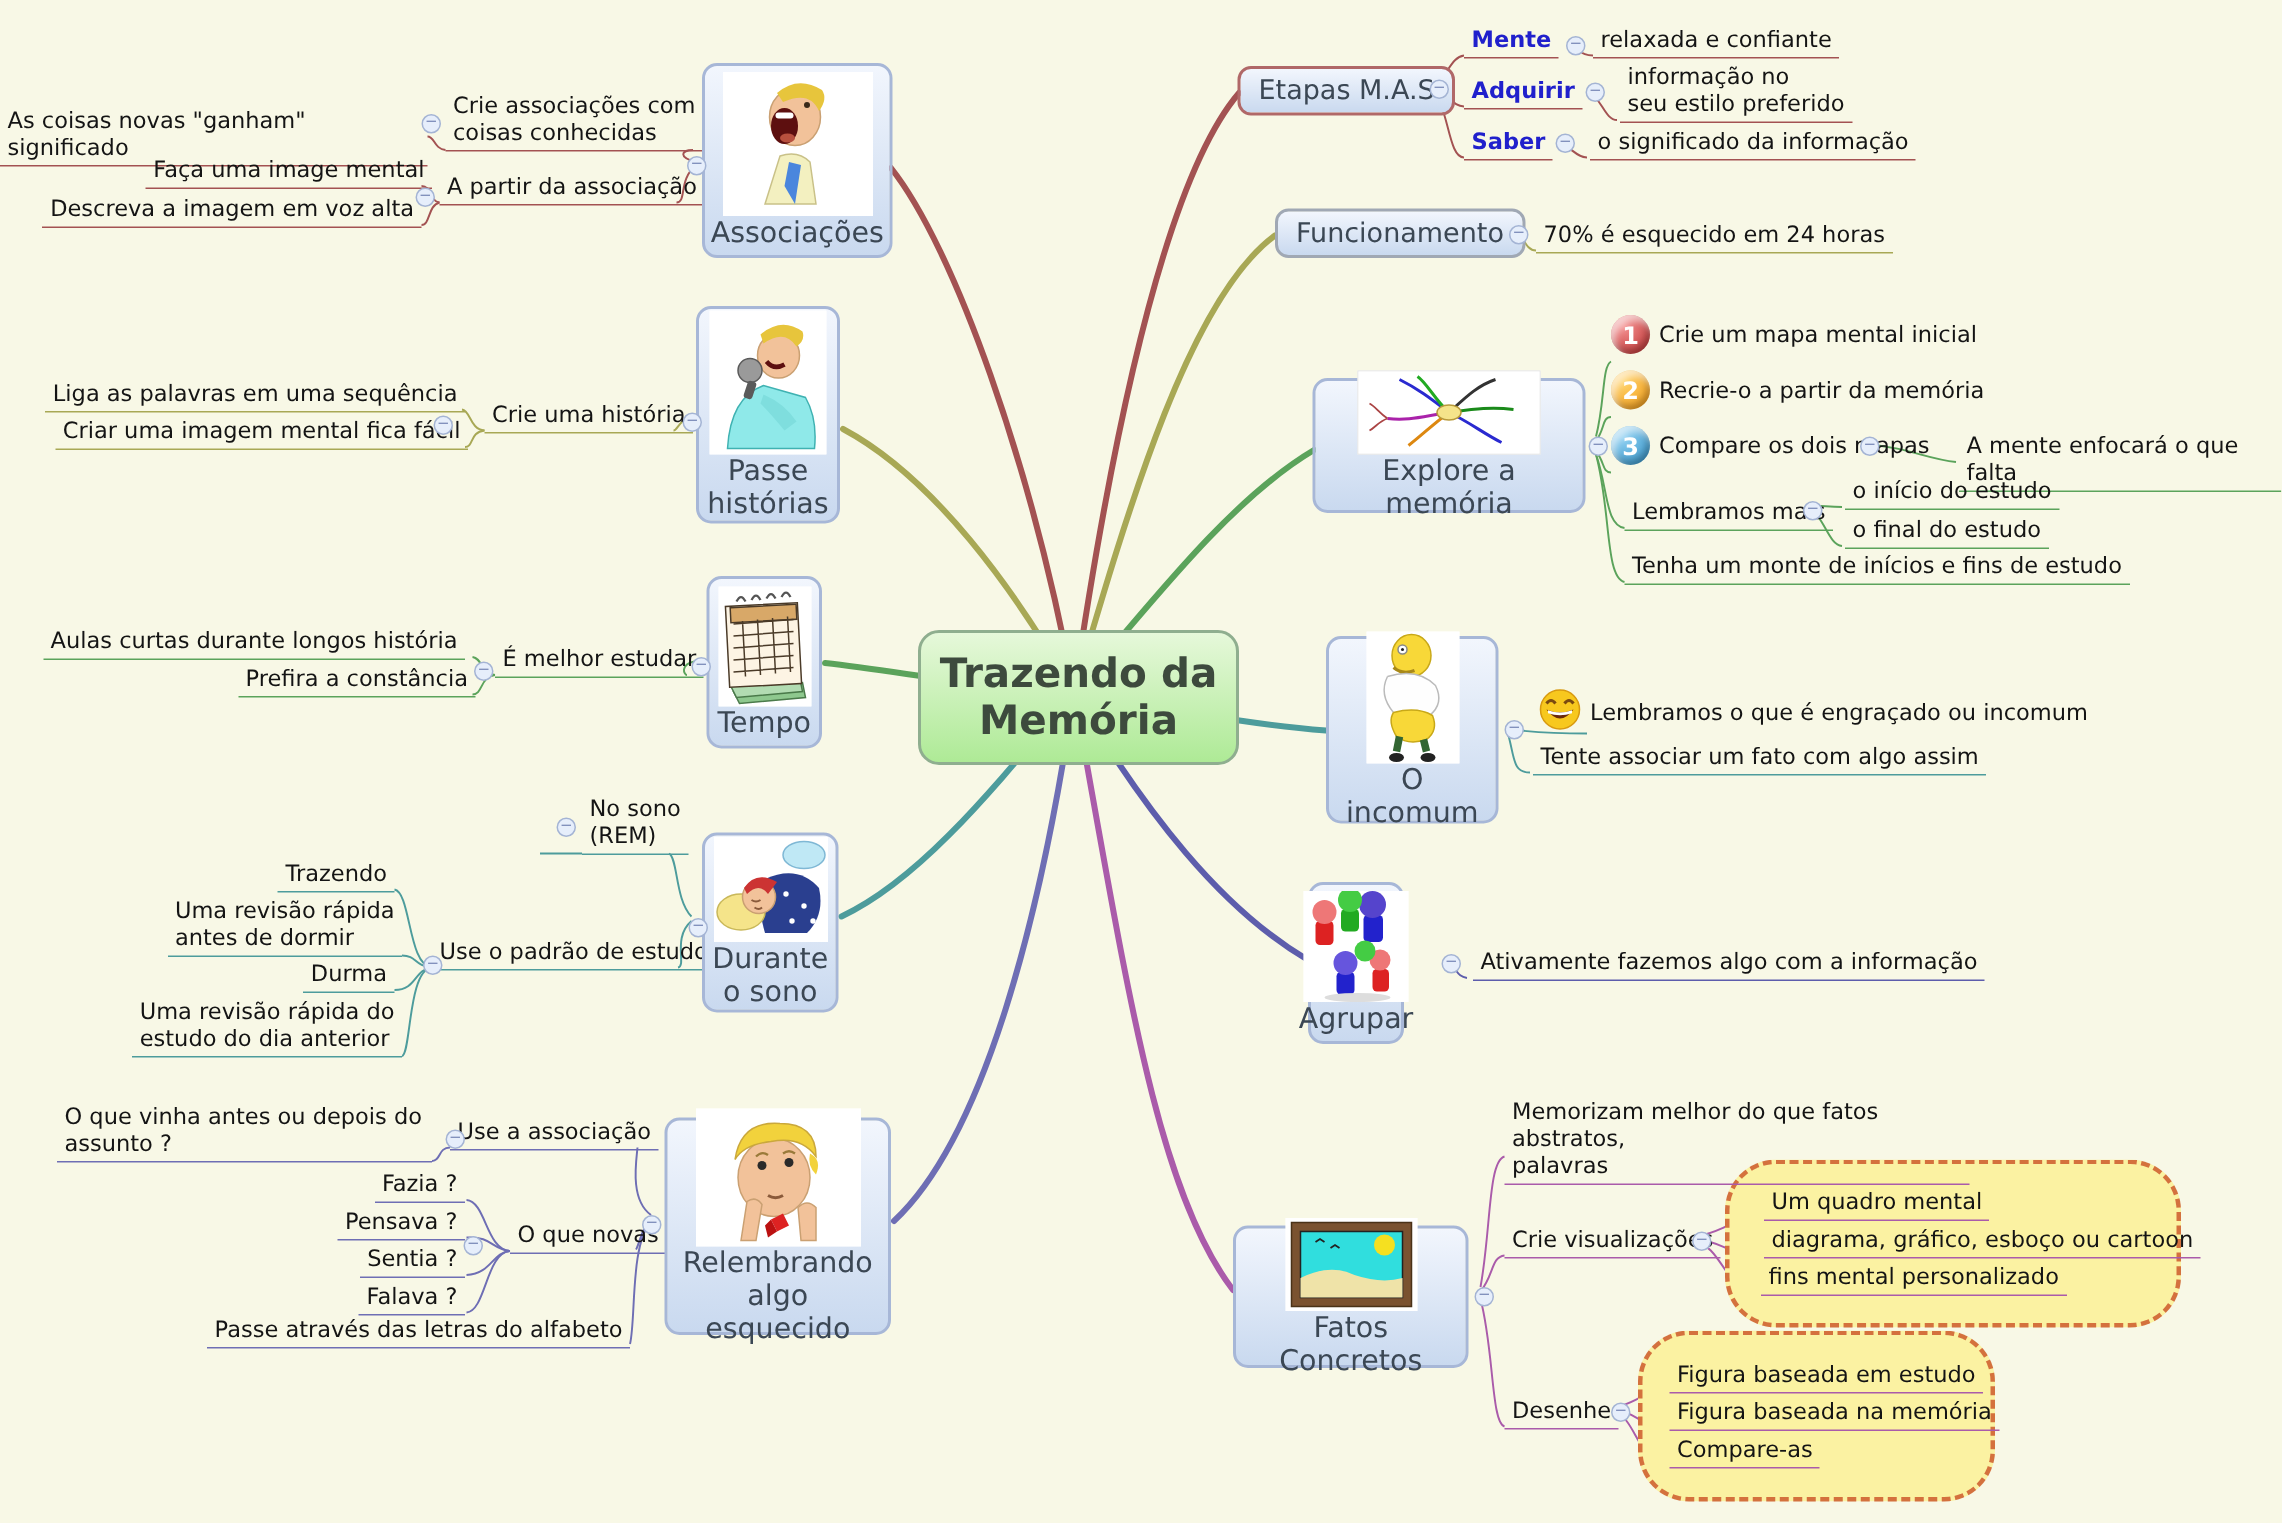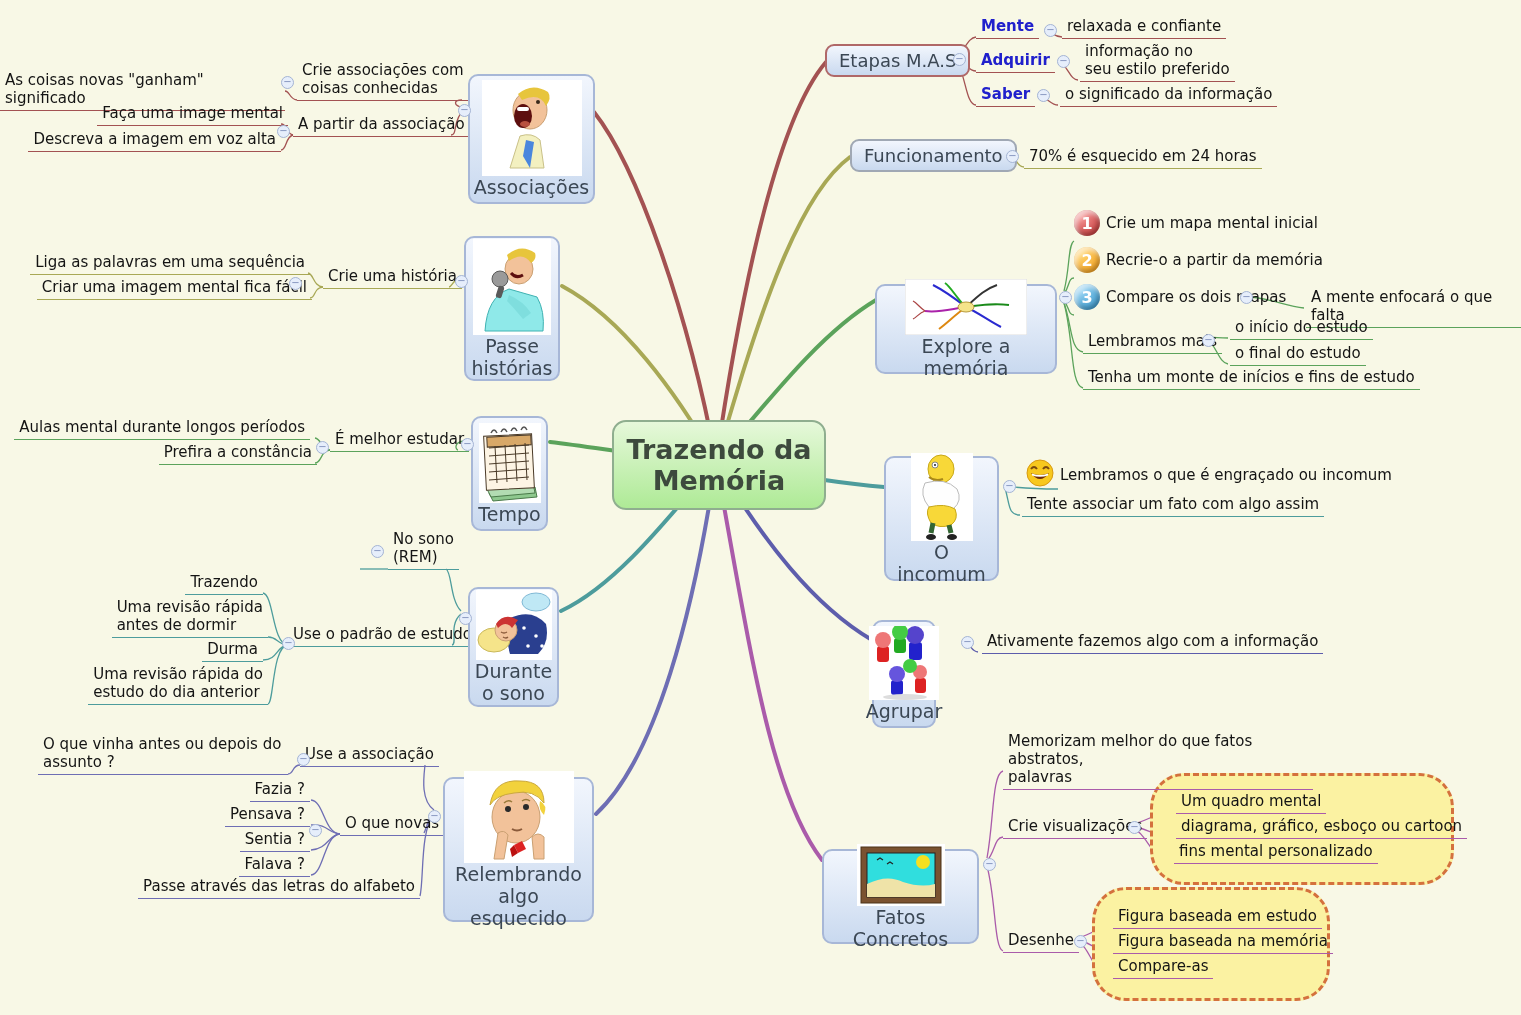--- a/index.html
+++ b/index.html
@@ -9,21 +9,21 @@
   
   .t{position:absolute;z-index:3;font-size:15px;line-height:18px;color:#141414;
      padding:1px 5px 3px;white-space:pre-line;border-bottom:1px solid transparent;}
   .c-mar{border-color:#a35252}.c-oli{border-color:#a8a855}.c-grn{border-color:#5ba35b}
   .c-tea{border-color:#4d9c9c}.c-sla{border-color:#6e6eb4}.c-dsl{border-color:#5d5dac}
   .c-mag{border-color:#aa5baa}
   .bb{color:#2020cc;font-weight:bold;}
   
   .box{position:absolute;z-index:4;display:flex;flex-direction:column;align-items:center;
        justify-content:center;gap:0;background:linear-gradient(#f2f6fd,#c9d9ef);
-       border:2px solid #a7b7d7;border-radius:10px;padding:4px;box-sizing:border-box;margin-top:32px;}
+       border:2px solid #a7b7d7;border-radius:10px;padding:4px;box-sizing:border-box;}
   .box .blabel{font-size:19px;line-height:22px;color:#3b4754;text-align:center;white-space:pre-line;}
   .box .imgwrap{background:#fff;display:flex;align-items:center;justify-content:center;}
   .pill{position:absolute;z-index:4;display:flex;align-items:center;justify-content:center;
         background:linear-gradient(#f2f6fd,#c9d9ef);border:2px solid #a0a8b4;border-radius:9px;
         font-size:18px;color:#3b4754;padding:3px 12px;box-sizing:border-box;}
   .pill.red{border-color:#b06868;}
   .root{position:absolute;z-index:4;left:612px;top:420px;width:210px;height:86px;
         display:flex;align-items:center;justify-content:center;text-align:center;
         background:linear-gradient(#e6f8da,#aeea96);border:2px solid #8fae8f;border-radius:14px;
         font-size:27px;font-weight:bold;color:#3d4a3d;line-height:31px;white-space:pre-line;}
@@ -188,21 +188,21 @@
         <path d="M8,66 L54,60 L56,70 L12,74 Z" fill="#b2dcb2" stroke="#4a7a4a"></path>
         <rect x="6" y="12" width="48" height="54" fill="#fdf4e4" stroke="#4a3a28" transform="rotate(-3 30 39)"></rect>
         <rect x="8" y="13" width="44" height="10" fill="#d8a868" stroke="#4a3a28" transform="rotate(-3 30 18)"></rect>
         <path d="M10,25 L50,22 M10,33 L50,30 M10,41 L50,38 M10,49 L50,46 M10,57 L50,54 M16,23 L18,60 M26,22 L28,59 M36,21 L38,58 M46,20 L48,57" stroke="#4a3a28" stroke-width="1" fill="none"></path>
         <path d="M12,10 q3,-6 6,0 M22,9 q3,-6 6,0 M32,8 q3,-6 6,0 M42,7 q3,-6 6,0" stroke="#555" stroke-width="1.5" fill="none"></path>
       </svg>
     </span>
     <span class="blabel">Tempo</span>
   </div>
   <div class="t c-grn" style="left:330px;top:429px">É melhor estudar</div>
-  <div class="t c-grn" style="right:1211px;top:417px">Aulas mental durante longos períodos</div>
+  <div class="t c-grn" style="right:1211px;top:417px">Aulas curtas durante longos história</div>
   <div class="t c-grn" style="right:1204px;top:442px">Prefira a constância</div>
 
   <div class="box" style="left:468px;top:555px;width:91px;height:120px">
     <span class="imgwrap">
       <svg width="76" height="70" viewBox="0 0 76 70">
         <rect width="76" height="70" fill="#ffffff"></rect>
         <ellipse cx="60" cy="12" rx="14" ry="9" fill="#bfe8f5" stroke="#7fb8d5"></ellipse>
         <path d="M34,28 Q56,18 70,34 Q74,52 62,64 L34,64 Q28,44 34,28" fill="#2a3f8f"></path>
         <circle cx="48" cy="38" r="1.8" fill="#fff"></circle>
           <circle cx="60" cy="46" r="1.8" fill="#fff"></circle>

